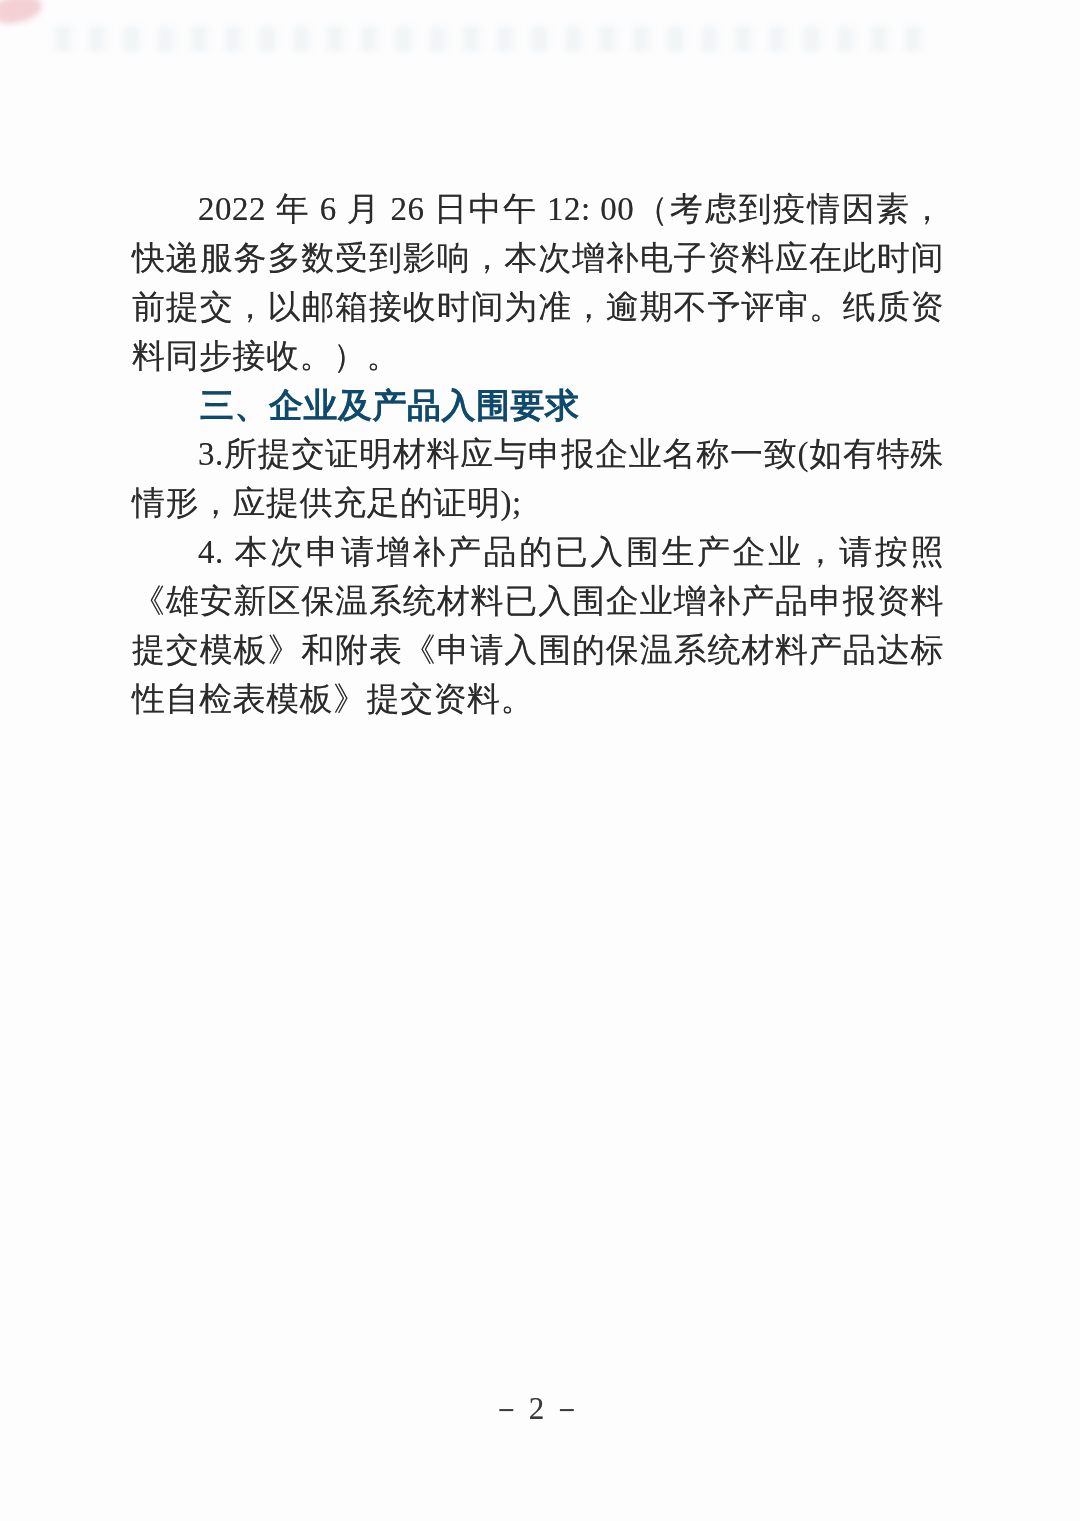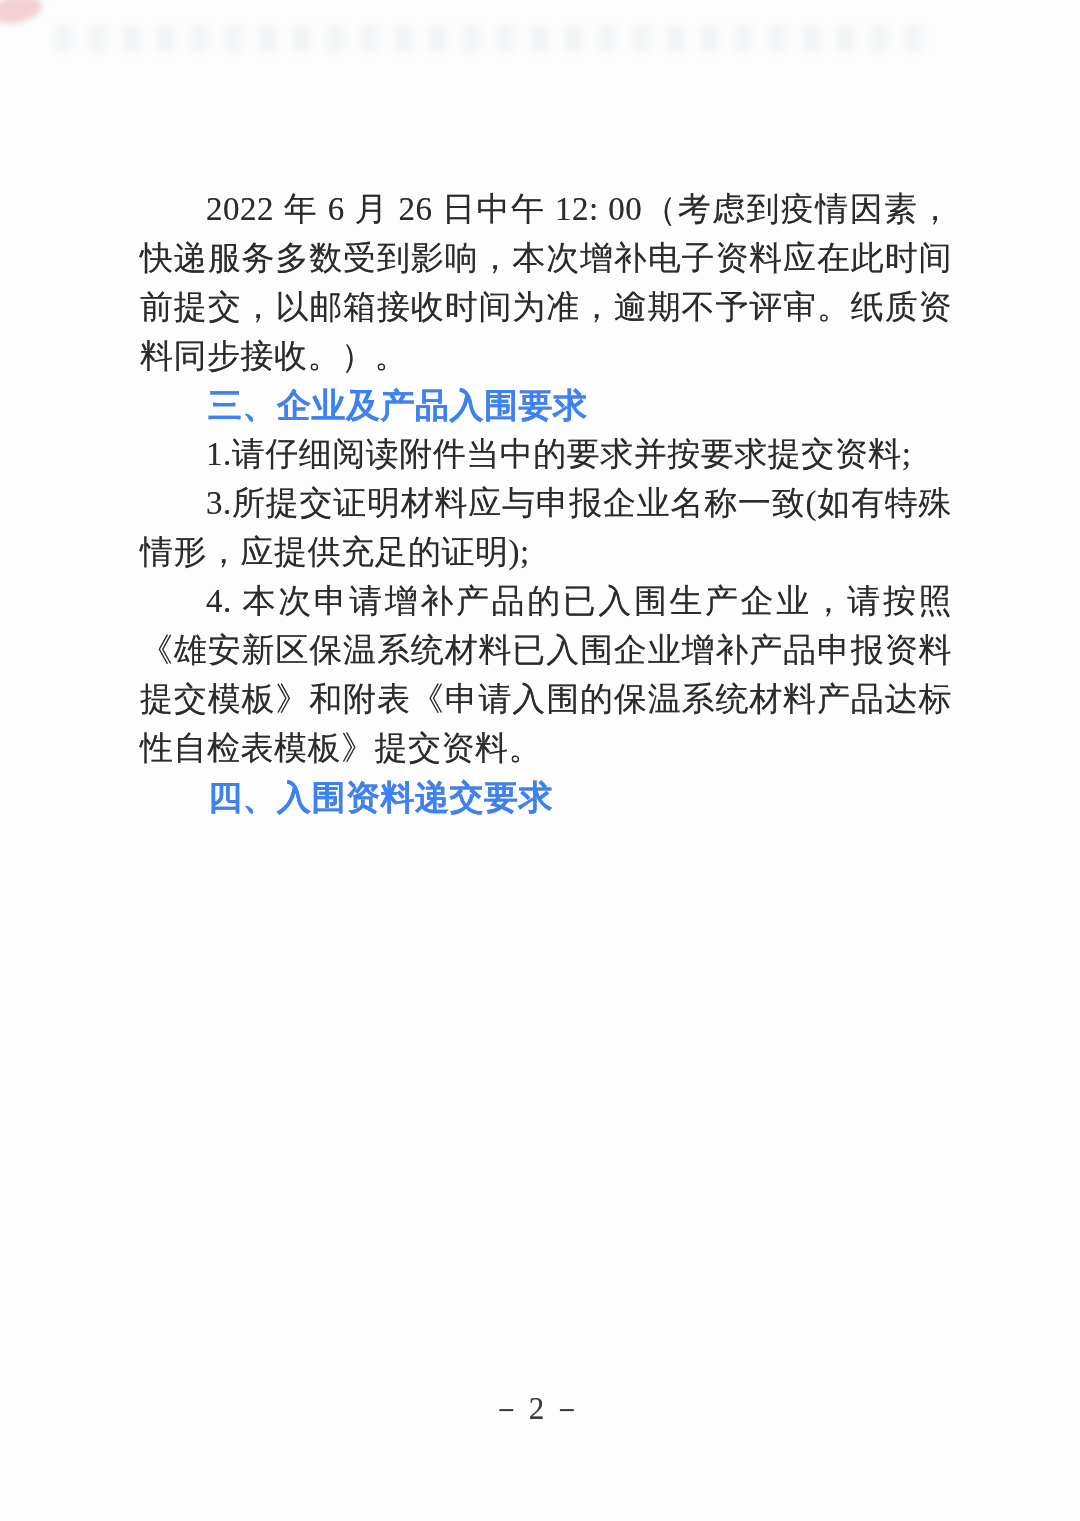--- a/index.html
+++ b/index.html
@@ -41,40 +41,40 @@
     width: 48px;
     height: 26px;
     background: rgba(215, 90, 100, 0.28);
     border-radius: 40% 60% 55% 45%;
     filter: blur(3px);
     transform: rotate(-12deg);
     pointer-events: none;
   }
   .content {
     position: absolute;
-    left: 140px;
+    left: 132px;
     top: 185px;
     width: 812px;
     color: #2b2b2b;
   }
   .content p {
     margin: 0;
     font-size: 33px;
     line-height: 49px;
     letter-spacing: 0.5px;
     text-align: justify;
     text-justify: inter-character;
     text-indent: 2em;
     text-shadow: 0 0 0.6px rgba(45, 45, 45, 0.55);
   }
   .content p.heading {
     font-family: "Liberation Sans", "DejaVu Sans", sans-serif;
     font-weight: bold;
     font-size: 34px;
-    color: #3b82f6;
+    color: #0c4a6e;
   }
   .footer-pagenum {
     position: absolute;
     left: 0;
     top: 1388px;
     width: 100%;
     text-align: center;
     font-size: 31px;
     letter-spacing: 7px;
     color: #3a3a3a;
@@ -83,19 +83,17 @@
 </style>
 </head>
 <body>
 
 <div class="page">
   <div class="ghost-band"></div>
   <div class="red-smudge"></div>
   <div class="content" id="doc-content">
       <p class="body">2022 年 6 月 26 日中午 12: 00（考虑到疫情因素，快递服务多数受到影响，本次增补电子资料应在此时间前提交，以邮箱接收时间为准，逾期不予评审。纸质资料同步接收。）。</p>
       <p class="heading">三、企业及产品入围要求</p>
-      <p class="body">1.请仔细阅读附件当中的要求并按要求提交资料;</p>
       <p class="body">3.所提交证明材料应与申报企业名称一致(如有特殊情形，应提供充足的证明);</p>
       <p class="body">4. 本次申请增补产品的已入围生产企业，请按照《雄安新区保温系统材料已入围企业增补产品申报资料提交模板》和附表《申请入围的保温系统材料产品达标性自检表模板》提交资料。</p>
-      <p class="heading">四、入围资料递交要求</p>
     </div>
   <div class="footer-pagenum">－2－</div>
 </div>
 
 </body></html>

